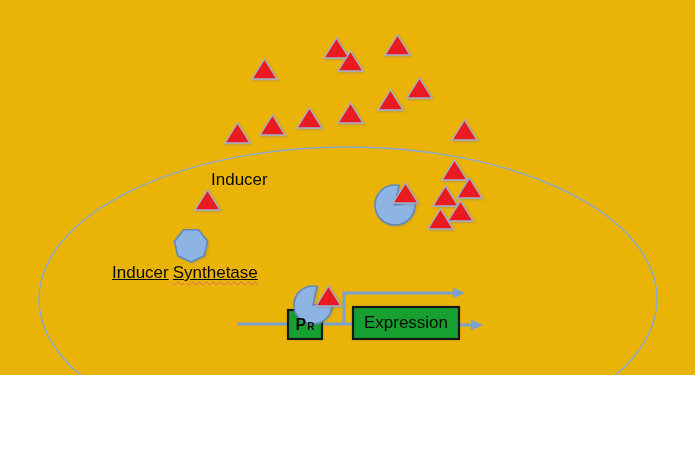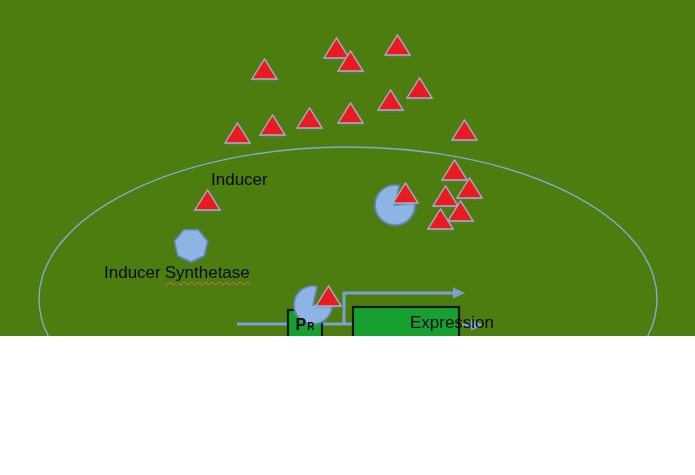--- a/index.html
+++ b/index.html
@@ -1,30 +1,30 @@
 <!DOCTYPE html>
 <html style="--underline-red: #E06666;"><head>
 <meta charset="utf-8">
 <style>
   html,body{margin:0;padding:0;background:#fff;}
-  #stage{position:relative;width:695px;height:336px;background:#4d7c0f;overflow:hidden;
+  #stage{position:relative;width:695px;height:375px;background:#eab308;overflow:hidden;
          font-family:"Liberation Sans",sans-serif;}
   #diagram{position:absolute;left:0;top:0;}
   .shadow{filter:drop-shadow(1.2px 1.6px 0.8px rgba(110,120,145,.45));}
   .softshadow{filter:drop-shadow(1px 1.4px 0.8px rgba(110,120,145,.35));}
   .lbl{position:absolute;font-size:17px;color:#0a0a0a;white-space:nowrap;line-height:1.1;}
   #lbl-inducer{left:211px;top:171px;}
-  #lbl-synthetase{left:104px;top:264px;}
+  #lbl-synthetase{left:112px;top:264px;text-decoration:underline;}
   #lbl-synthetase .w1{padding-right:4px;}
   #lbl-synthetase .w2{text-decoration:underline;text-decoration-style:wavy;
       text-decoration-color:var(--underline-red,#e06666);text-decoration-thickness:1px;
       text-underline-offset:3px;}
   #lbl-response{left:362px;top:225px;}
   #lbl-expression{left:353px;top:307px;width:106px;height:32px;display:flex;
-      align-items:center;justify-content:center;font-size:17px;margin-left:46px;}
+      align-items:center;justify-content:center;font-size:17px;}
   #lbl-promoter{left:288px;top:310px;width:34px;height:29px;display:flex;
       align-items:center;justify-content:center;font-size:16px;font-weight:700;}
   #lbl-promoter sub{font-size:10px;font-weight:700;transform:translateY(2px);margin-left:1px;}
 </style>
 </head>
 <body>
 
 <div id="stage">
   <svg id="diagram" width="695" height="475" viewBox="0 0 695 475">
       <ellipse cx="348" cy="299" rx="309" ry="152" fill="none" stroke="#87A9D2" stroke-width="1.4"></ellipse>

